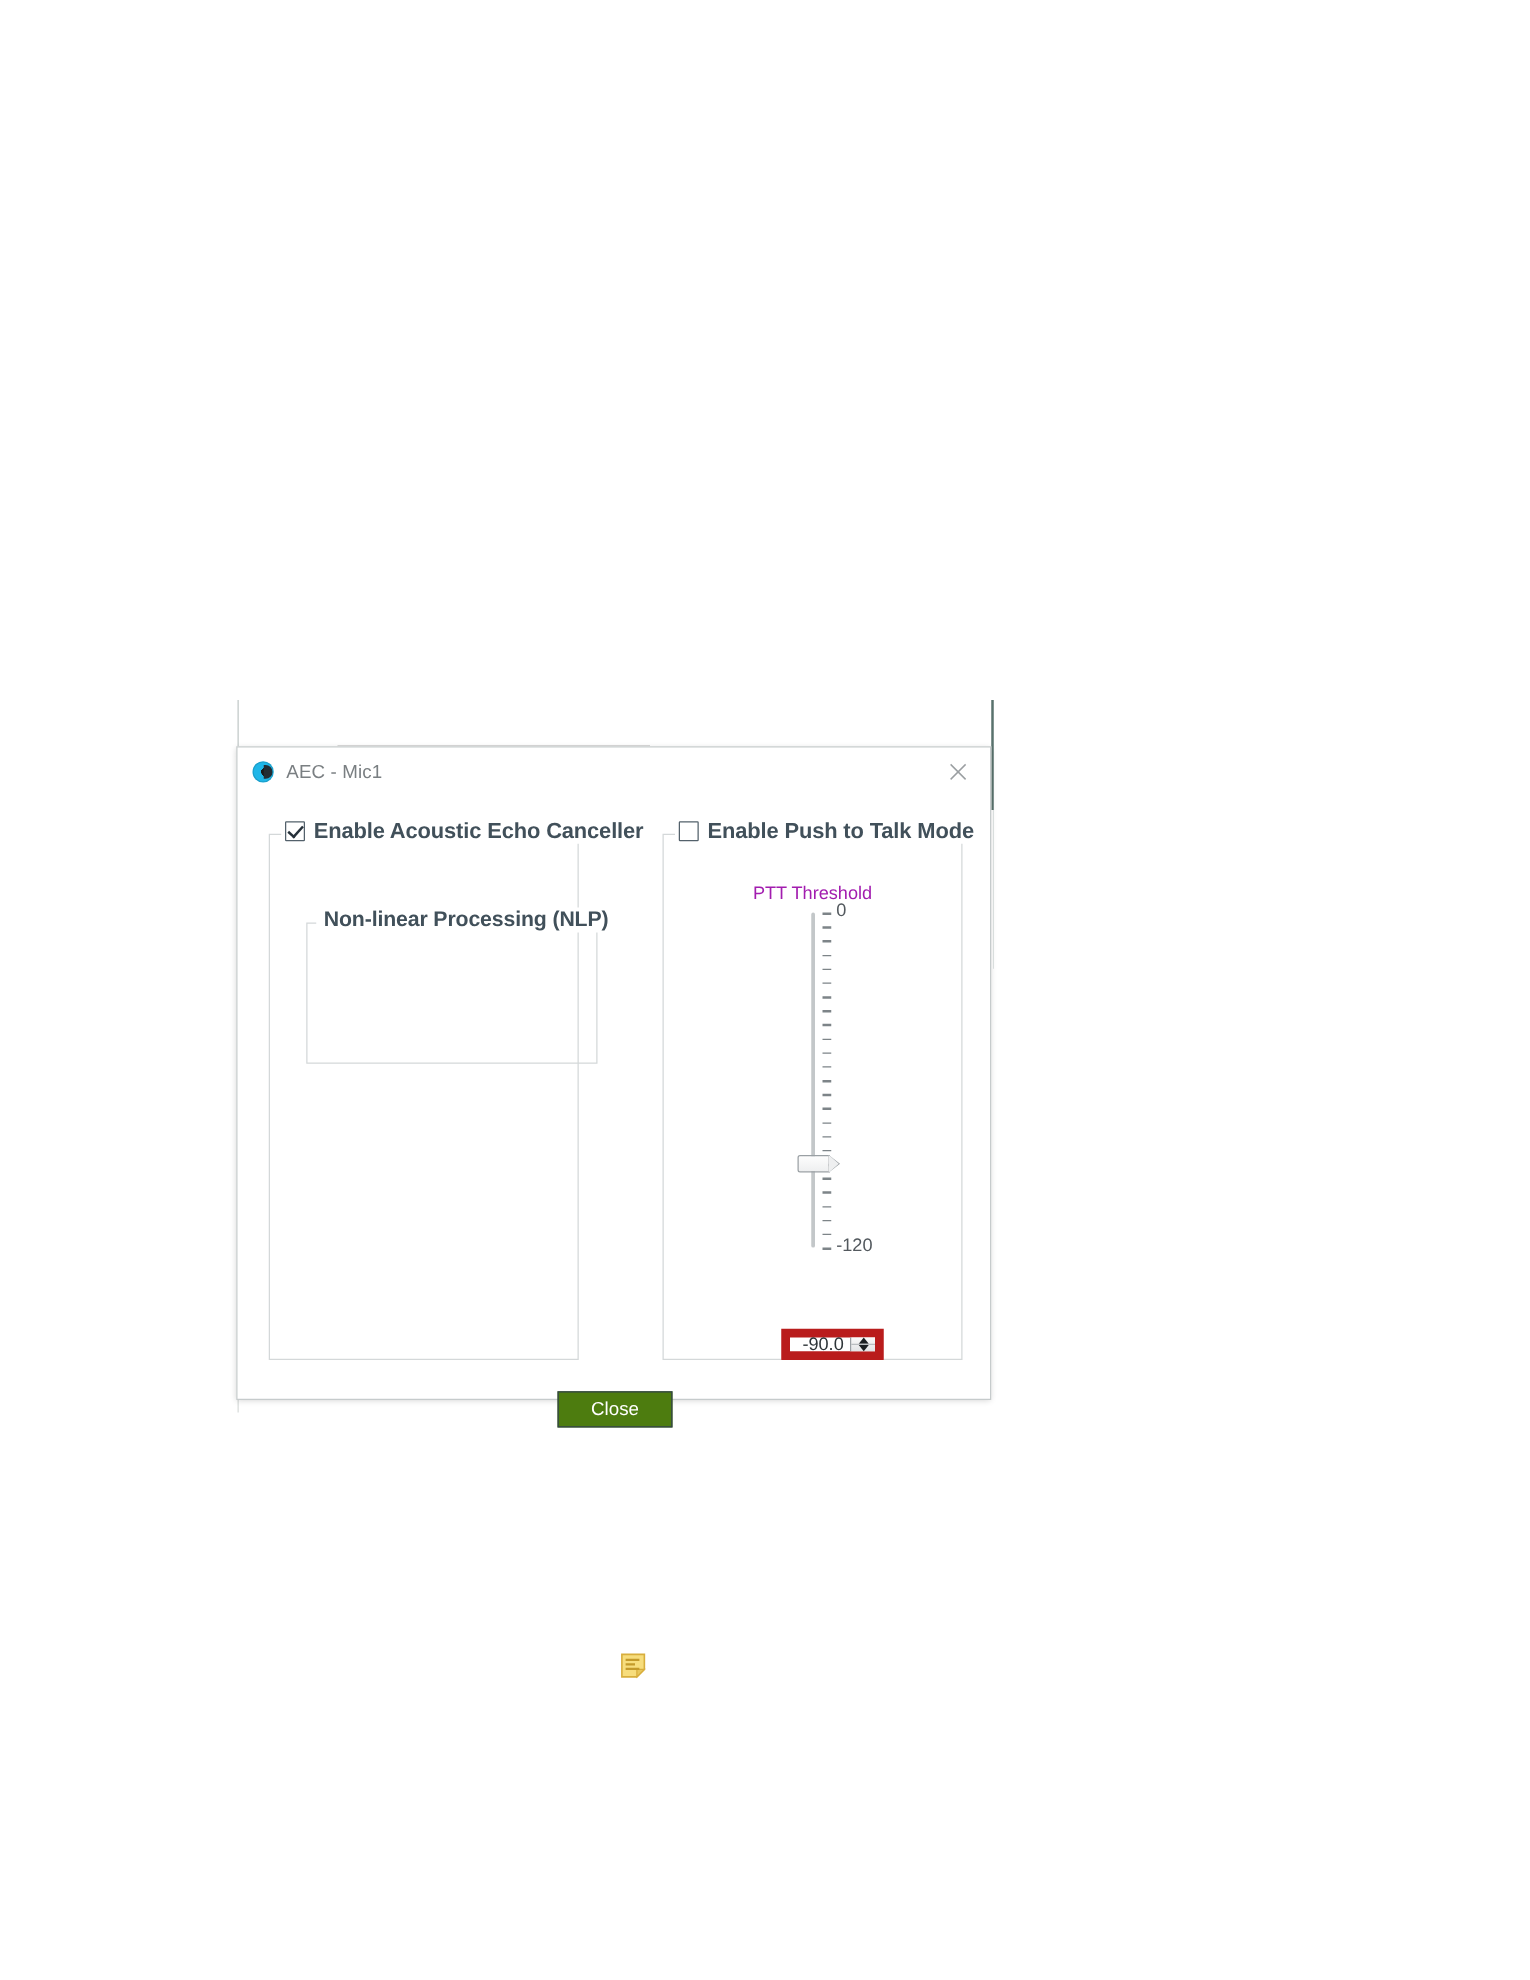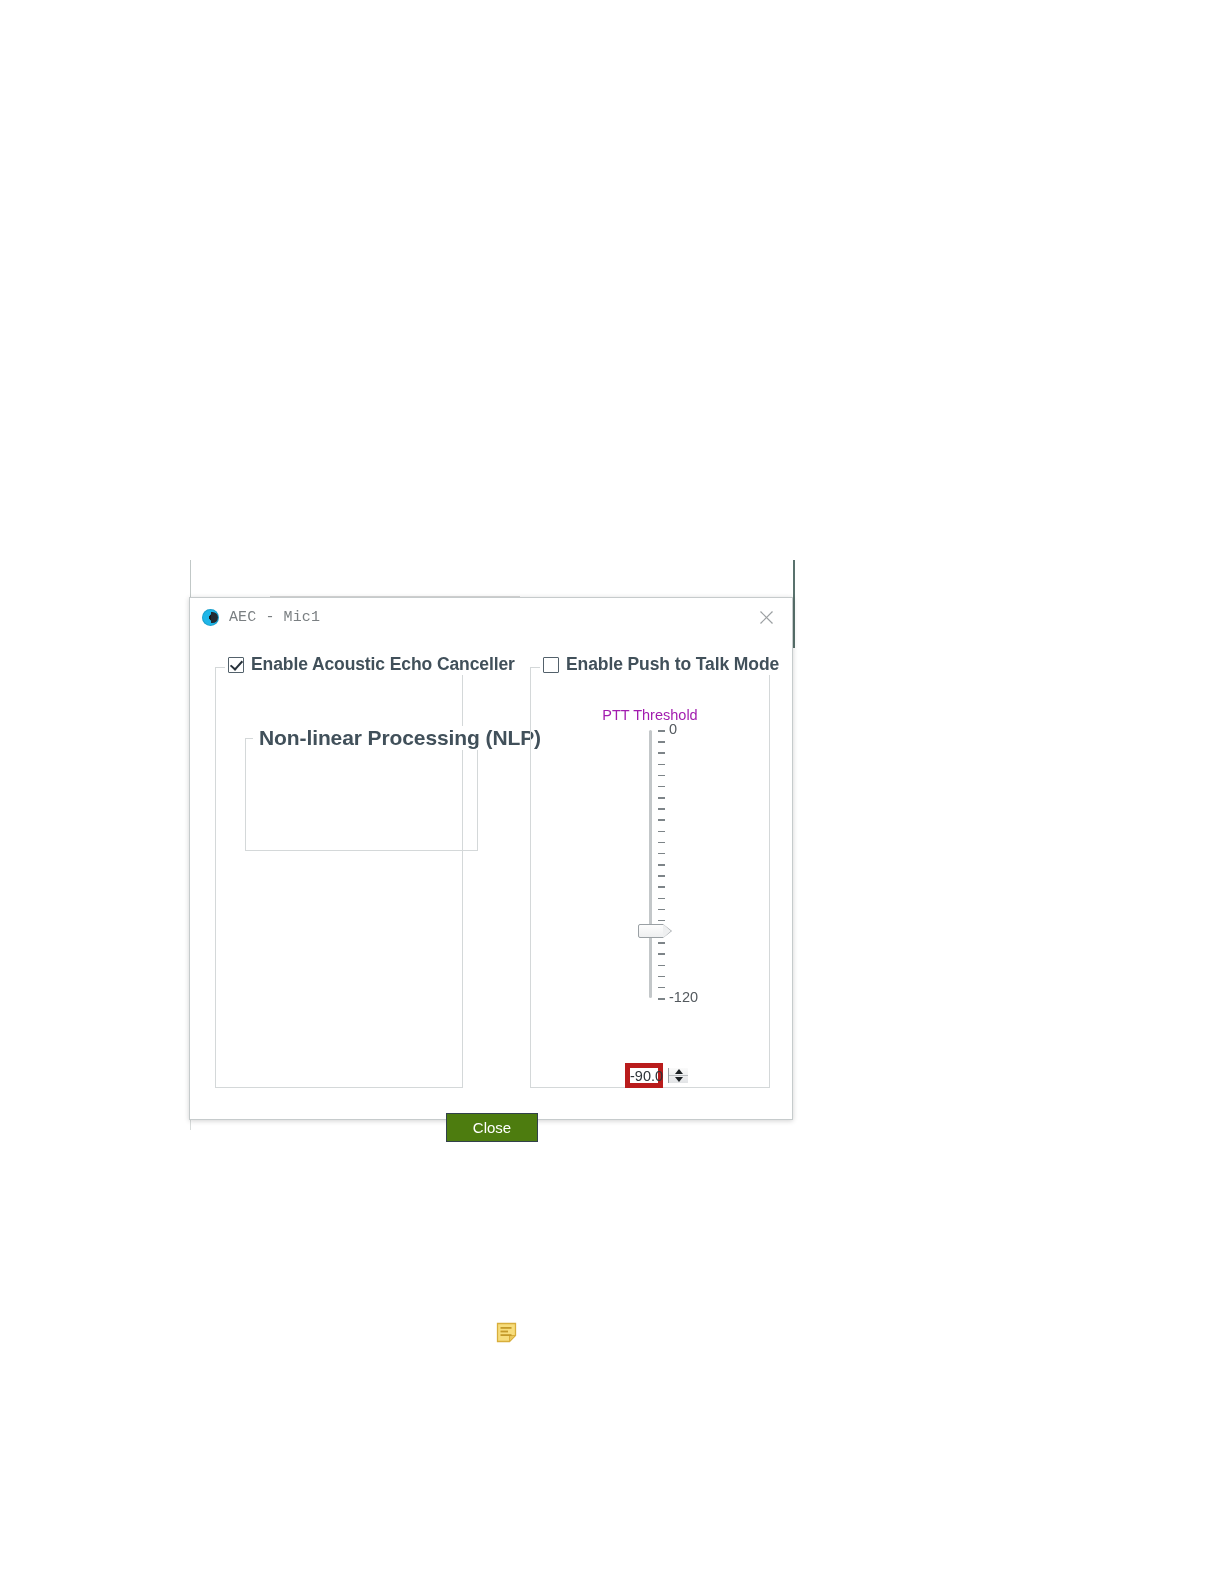--- a/index.html
+++ b/index.html
@@ -57,21 +57,20 @@
   }
 
   
   .titlebar {
     position: relative;
     height: 39px;
     display: flex;
     align-items: center;
     padding-left: 12px;
     box-sizing: border-box;
-    font-family: Liberation Mono, monospace;
   }
   .app-icon {
     width: 17px; height: 17px;
     border-radius: 50%;
     background: radial-gradient(circle at 62% 50%, #1a1a1a 0 26%, #1fb6e8 27% 100%);
     position: relative;
     flex: 0 0 auto;
     box-shadow: inset 0 0 0 1px rgba(0,0,0,.12);
   }
   .app-icon::after {
@@ -156,21 +155,21 @@
     left: 29px; top: 70px;
     width: 233px; height: 113px;
     border: 1px solid #d4d8d9;
     box-sizing: border-box;
   }
   .gb-nlp-title {
     position: absolute;
     top: -13px; left: 7px;
     background: #fff;
     padding: 0 6px;
-    font-size: 21px;
+    font-size: 17px;
     font-weight: 700;
     color: #41505a;
     white-space: nowrap;
     letter-spacing: -.1px;
   }
   .radio-list {
     position: absolute;
     left: 50px; top: 16px;
   }
   .radio-row {
@@ -266,23 +265,23 @@
     border-top: 7px solid transparent;
     border-bottom: 7px solid transparent;
     border-left: 9px solid #9aa0a4;
   }
 
   
   .spinner {
     position: absolute;
     left: 94px;
     top: 395px;
-    width: 38px;
+    width: 82px;
     height: 25px;
-    border: 5px solid #b91c1c;
+    border: 7px solid #b91c1c;
     background: #fff;
     box-sizing: border-box;
     display: flex;
     align-items: stretch;
   }
   .spin-value {
     flex: 1 1 auto;
     display: flex;
     align-items: center;
     justify-content: flex-end;

